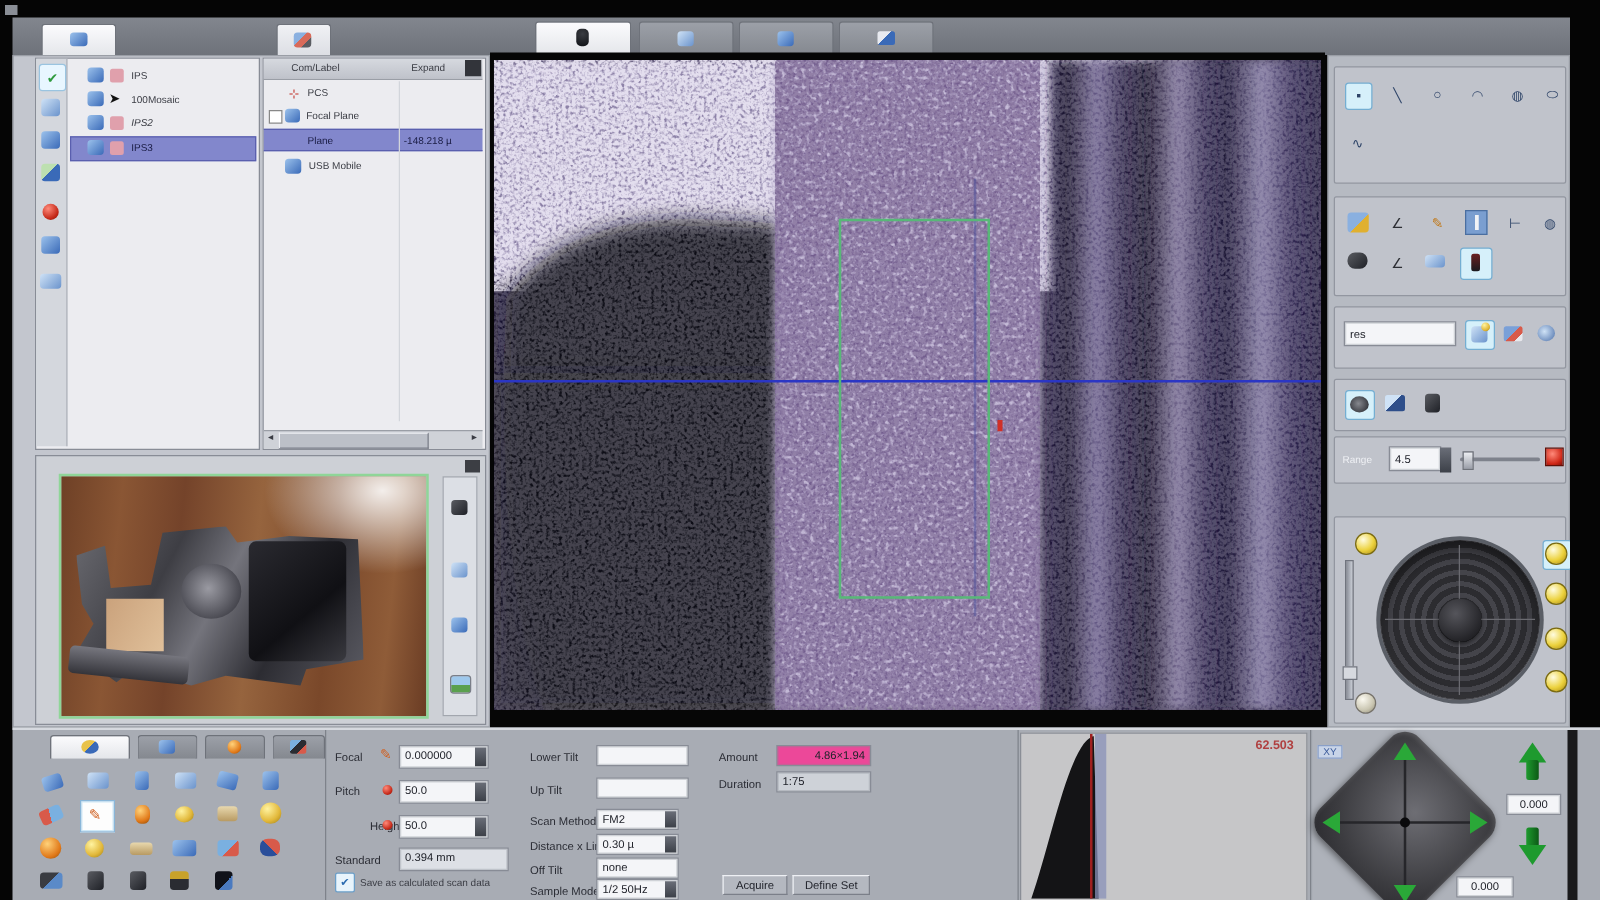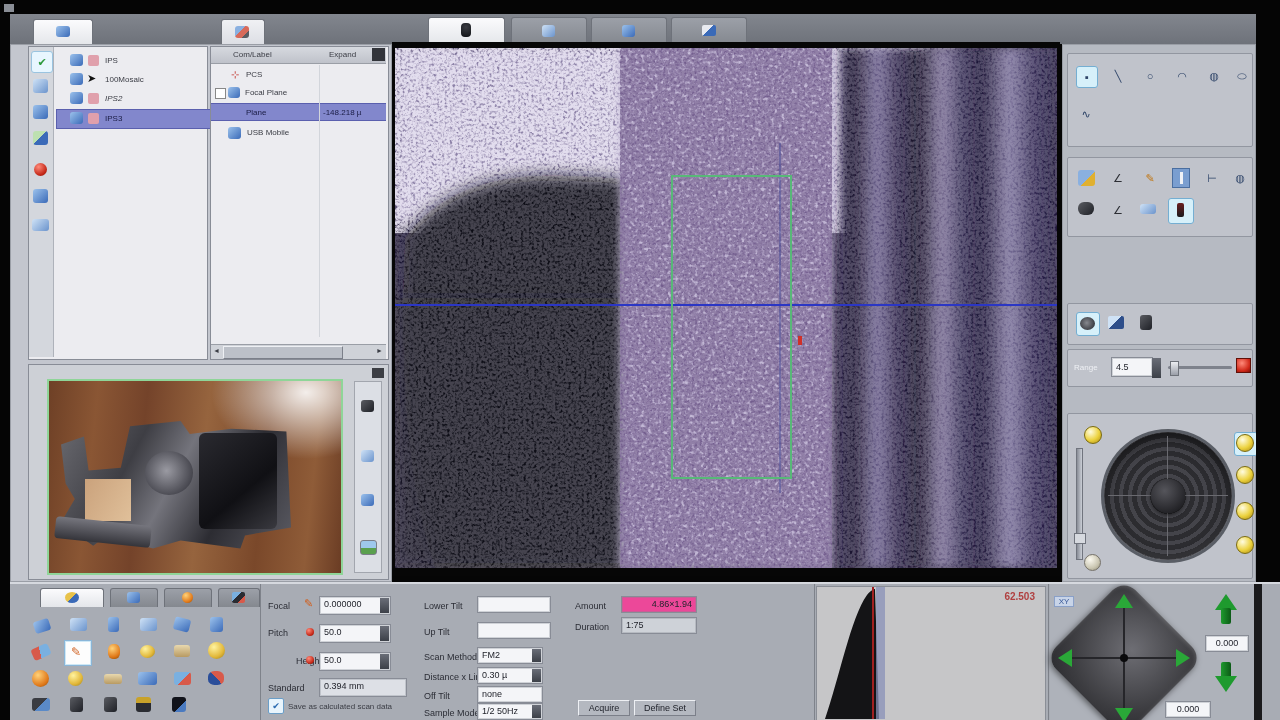--- a/index.html
+++ b/index.html
@@ -85,21 +85,21 @@
       <div class="abs" style="left:4px;top:22px;width:145px;height:17px;">
         <span class="ico ib abs" style="left:12px;top:2px;width:13px;height:12px;"></span>
         <span class="abs" style="left:29px;top:1px;font-size:11px;color:#111;">➤</span>
         <span class="abs lblsm" style="left:47px;top:4px;width:95px;">100Mosaic</span>
       </div>
       <div class="abs" style="left:4px;top:41px;width:145px;height:17px;">
         <span class="ico ib abs" style="left:12px;top:2px;width:13px;height:12px;"></span>
         <span class="ico abs" style="left:30px;top:3px;width:11px;height:11px;background:#e0a0ac;border-radius:2px;"></span>
         <span class="abs lblsm" style="left:47px;top:4px;width:95px;font-style:italic;">IPS2</span>
       </div>
-      <div class="abs rowsel" style="left:2px;top:60px;width:147px;height:18px;border:1px solid #5a5fae;padding-left:48px;">
+      <div class="abs rowsel" style="left:2px;top:60px;width:147px;height:18px;border:1px solid #5a5fae;">
         <span class="ico ib abs" style="left:13px;top:2px;width:13px;height:12px;"></span>
         <span class="ico abs" style="left:31px;top:3px;width:11px;height:11px;background:#e0a0ac;border-radius:2px;"></span>
         <span class="abs lblsm" style="left:48px;top:4px;width:95px;color:#1a1c44;">IPS3</span>
       </div>
     </div>
   </div>
 
   <div class="abs" style="left:210px;top:46px;width:177px;height:312px;background:#ececf0;border:1px solid #888c96;">
     <div class="abs" style="left:0;top:0;width:175px;height:16px;background:linear-gradient(#d6d9df,#bfc2ca);border-bottom:1px solid #9a9ea6;">
       <span class="abs lblsm" style="left:22px;top:3px;width:70px;">Com/Label</span>
@@ -234,20 +234,33 @@
       <span class="abs toolbtn" style="left:134px;top:10px;">⊢</span>
       <span class="abs toolbtn" style="left:162px;top:10px;">◍</span>
       <span class="ico ik abs" style="left:10px;top:44px;width:16px;height:13px;border-radius:6px;"></span>
       <span class="abs toolbtn" style="left:40px;top:42px;color:#2c2e34;">∠</span>
       <span class="ico ib2 abs" style="left:72px;top:46px;width:16px;height:10px;"></span>
       <span class="abs toolbtn sel" style="left:100px;top:40px;width:24px;height:24px;">
         <span class="ico abs" style="left:8px;top:4px;width:7px;height:14px;background:linear-gradient(#6a2020,#1a1a1e);border-radius:2px;"></span>
       </span>
     </div>
 
+    <div class="abs groupbox" style="left:4px;top:200px;width:184px;height:48px;">
+      <input class="abs field" style="left: 8px; top: 12px; width: 88px; height: 18px;" value="res">
+      <span class="abs toolbtn sel" style="left:104px;top:10px;width:22px;height:22px;">
+        <span class="ico ib2 abs" style="left:4px;top:4px;width:13px;height:13px;"></span>
+        <span class="ico iy abs" style="left:12px;top:1px;width:7px;height:7px;"></span>
+      </span>
+      <span class="abs toolbtn" style="left:132px;top:10px;width:22px;height:22px;">
+        <span class="ico abs" style="left:3px;top:5px;width:15px;height:12px;background:linear-gradient(135deg,#7aa0d8 50%,#d85a4a 50% 75%,#e8e8ec 75%);border-radius:2px;"></span>
+      </span>
+      <span class="abs toolbtn" style="left:158px;top:10px;width:22px;height:22px;">
+        <span class="ico abs" style="left:4px;top:4px;width:14px;height:13px;background:radial-gradient(circle at 40% 40%,#cfe2f6,#4a6ea8);border-radius:50%;"></span>
+      </span>
+    </div>
 
     <div class="abs groupbox" style="left:4px;top:258px;width:184px;height:40px;">
       <span class="abs toolbtn sel" style="left:8px;top:8px;width:22px;height:22px;">
         <span class="ico abs" style="left:3px;top:4px;width:15px;height:13px;background:radial-gradient(circle at 45% 45%,#86888e,#1e2026);border-radius:50%;"></span>
       </span>
       <span class="ico abs" style="left:40px;top:12px;width:16px;height:13px;background:linear-gradient(135deg,#cfe2f6 45%,#2e4e8a 45%);border-radius:2px;"></span>
       <span class="ico ik abs" style="left:72px;top:11px;width:12px;height:15px;"></span>
     </div>
 
     <div class="abs groupbox" style="left:4px;top:304px;width:184px;height:36px;">

